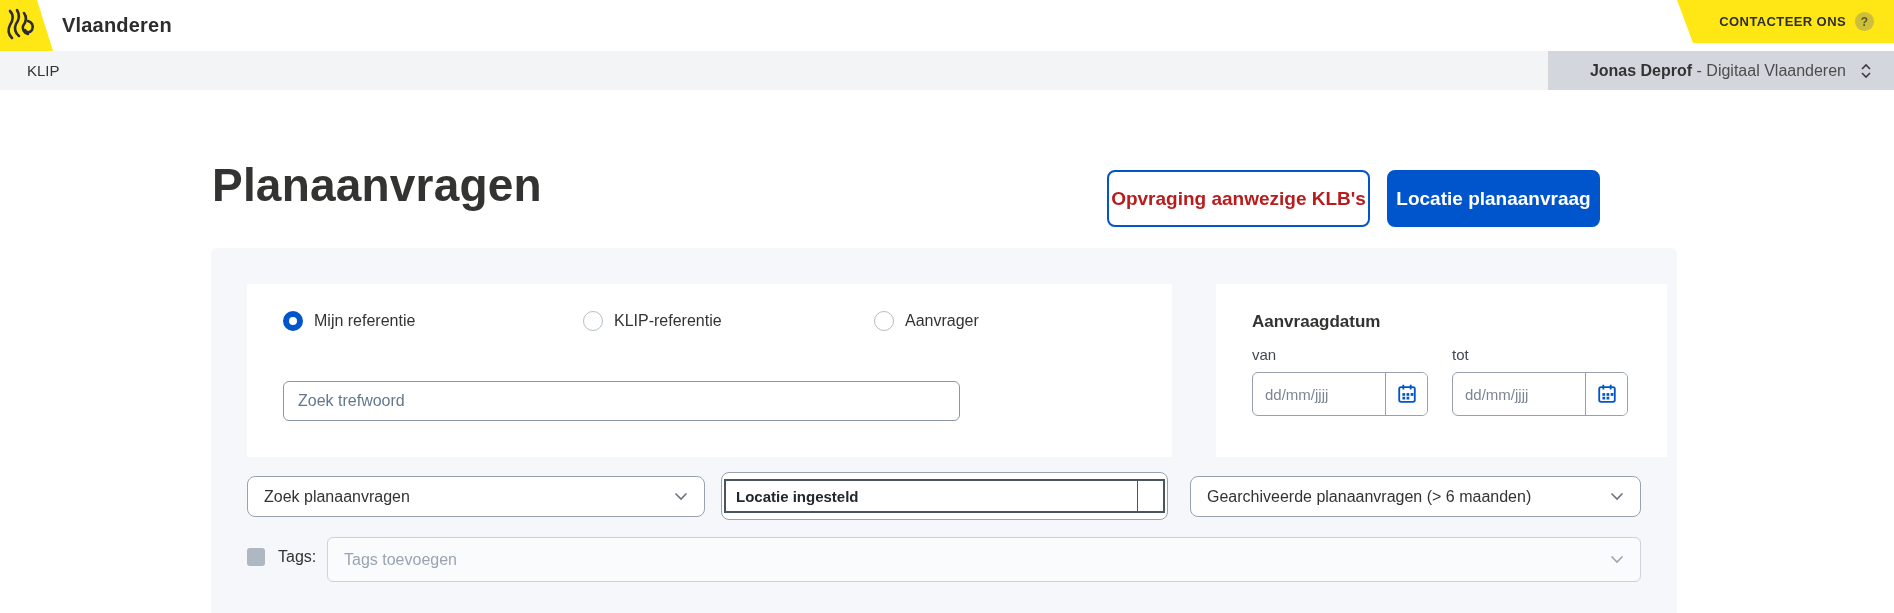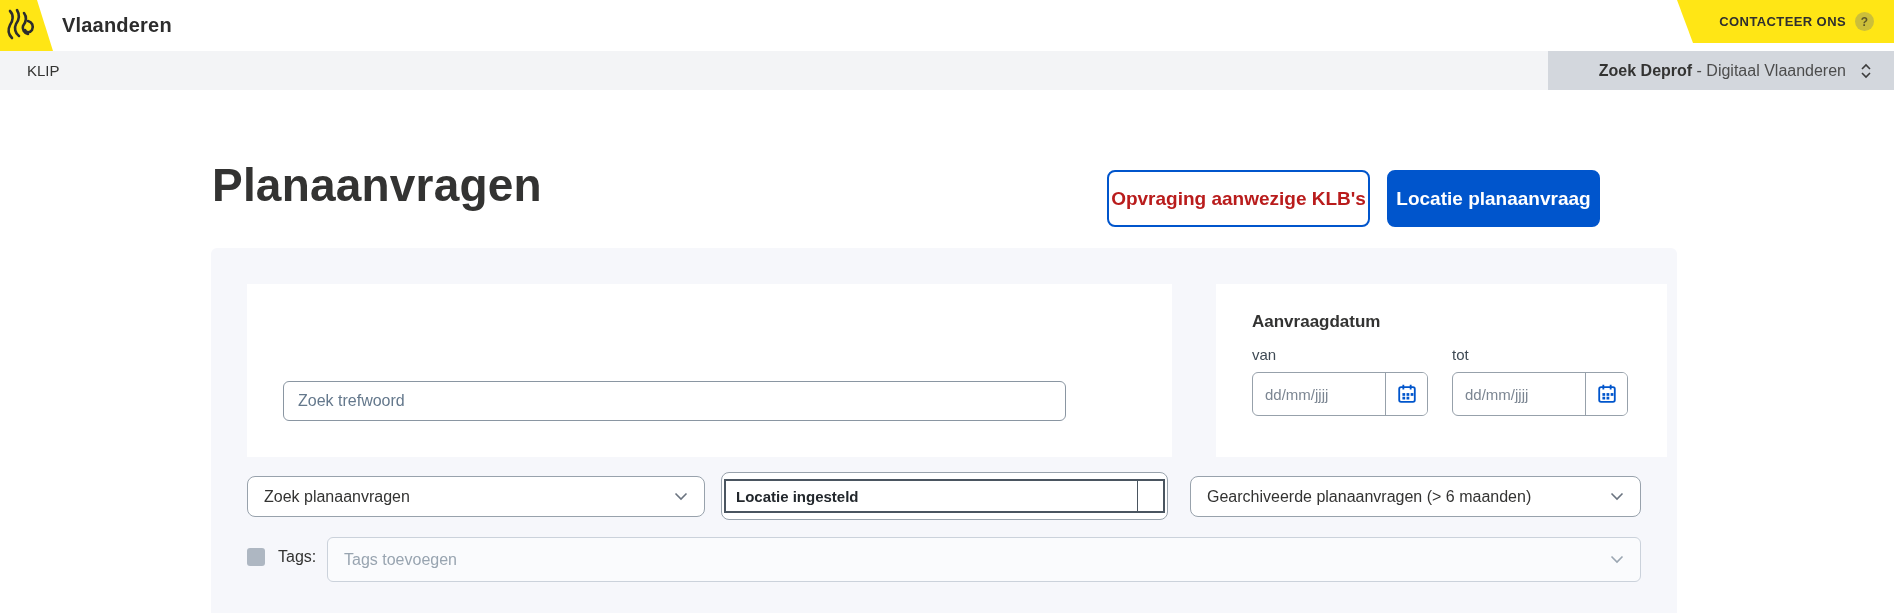--- a/index.html
+++ b/index.html
@@ -48,21 +48,21 @@
   .radio-row { position:absolute; left:36px; top:26px; right:21px; height:22px; display:flex; align-items:center; }
   .radio-item { display:flex; align-items:center; gap:11px; cursor:pointer; }
   .radio-item:nth-child(2){ position:absolute; left:300px; }
   .radio-item:nth-child(3){ position:absolute; left:591px; }
   .radio-circle { width:20px; height:20px; border-radius:50%; background:#ffffff; border:1px solid #b6bec6; }
   .radio-circle.selected { border:6px solid #0055CC; }
   .radio-label { font-size:16px; color:#333332; }
 
   
   input { font-family:"Liberation Sans", sans-serif; outline:none; }
-  .search-input { position:absolute; left:36px; top:97px; width:783px; height:40px; border:1px solid #8A96A2;
+  .search-input { position:absolute; left:36px; top:97px; width:677px; height:40px; border:1px solid #8A96A2;
                   border-radius:6px; padding:0 14px; font-size:16px; color:#4d7c0f; background:#fff; }
   .search-input::placeholder { color:#64788C; opacity:1; }
 
   
   .date-heading { position:absolute; left:36px; top:28px; font-size:17px; font-weight:700; color:#333332; }
   .date-label { position:absolute; top:62px; font-size:15px; color:#3f4a54; }
   .date-group { position:absolute; top:88px; width:176px; height:44px; border:1px solid #97A1AB; border-radius:6px;
                 background:#fff; display:flex; overflow:hidden; }
   .date-input { flex:1; border:none; padding:0 12px; font-size:15px; color:#333; min-width:0; background:transparent; }
   .date-input::placeholder { color:#7C8692; opacity:1; }
@@ -109,35 +109,49 @@
   <div class="brand">Vlaanderen</div>
   <div class="contact-banner">
     <span class="contact-label">CONTACTEER ONS</span>
     <span class="help-badge">?</span>
   </div>
 </div>
 
 <div class="navbar">
   <div class="app-name">KLIP</div>
   <div class="user-box">
-    <span class="user-text"><b>Zoek Deprof</b><span> - Digitaal Vlaanderen</span></span>
+    <span class="user-text"><b>Jonas Deprof</b><span> - Digitaal Vlaanderen</span></span>
     <svg class="chev" width="12" height="16" viewBox="0 0 12 16">
       <polyline points="2,6 6,2 10,6" fill="none" stroke="#3c3c3c" stroke-width="1.6"></polyline>
       <polyline points="2,10 6,14 10,10" fill="none" stroke="#3c3c3c" stroke-width="1.6"></polyline>
     </svg>
   </div>
 </div>
 
 <h1 class="page-title">Planaanvragen</h1>
 <button class="btn btn-secondary">Opvraging aanwezige KLB's</button>
 <button class="btn btn-primary">Locatie planaanvraag</button>
 
 <div class="panel">
 
   <div class="card card-left">
+    <div class="radio-row">
+      <div class="radio-item">
+        <span class="radio-circle selected"></span>
+        <span class="radio-label">Mijn referentie</span>
+      </div>
+      <div class="radio-item">
+        <span class="radio-circle"></span>
+        <span class="radio-label">KLIP-referentie</span>
+      </div>
+      <div class="radio-item">
+        <span class="radio-circle"></span>
+        <span class="radio-label">Aanvrager</span>
+      </div>
+    </div>
     <input class="search-input" type="text" placeholder="Zoek trefwoord" style="">
   </div>
 
   <div class="card card-right">
     <div class="date-heading">Aanvraagdatum</div>
     <span class="date-label" style="left:36px;">van</span>
     <span class="date-label" style="left:236px;">tot</span>
 
     <div class="date-group" style="left:36px;">
       <input class="date-input" type="text" placeholder="dd/mm/jjjj" style="">

